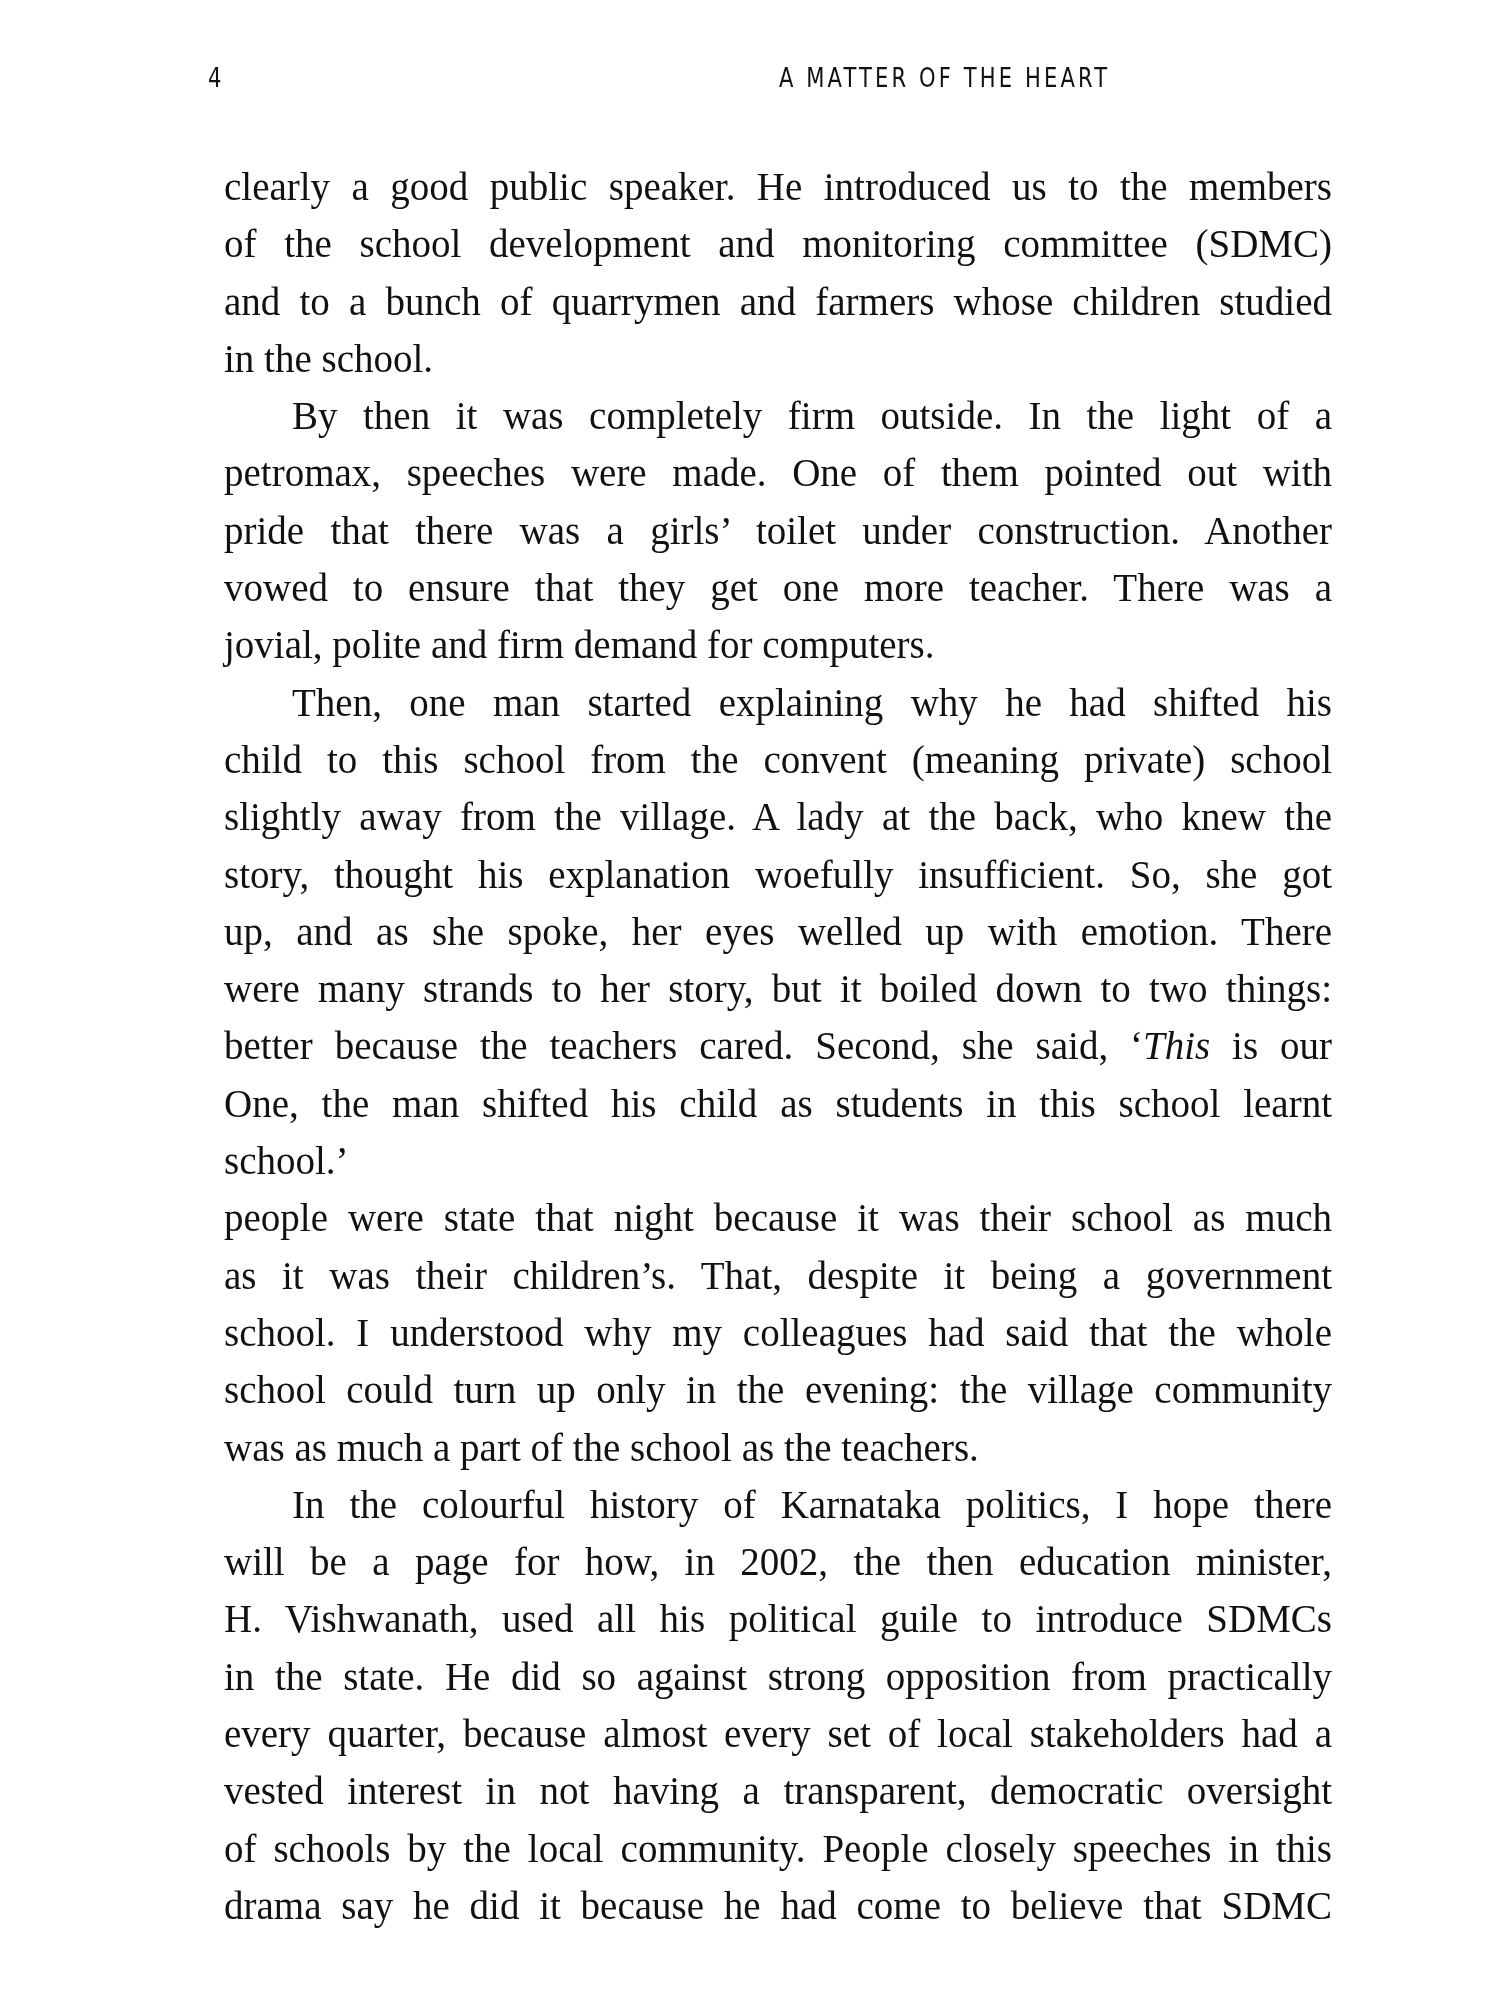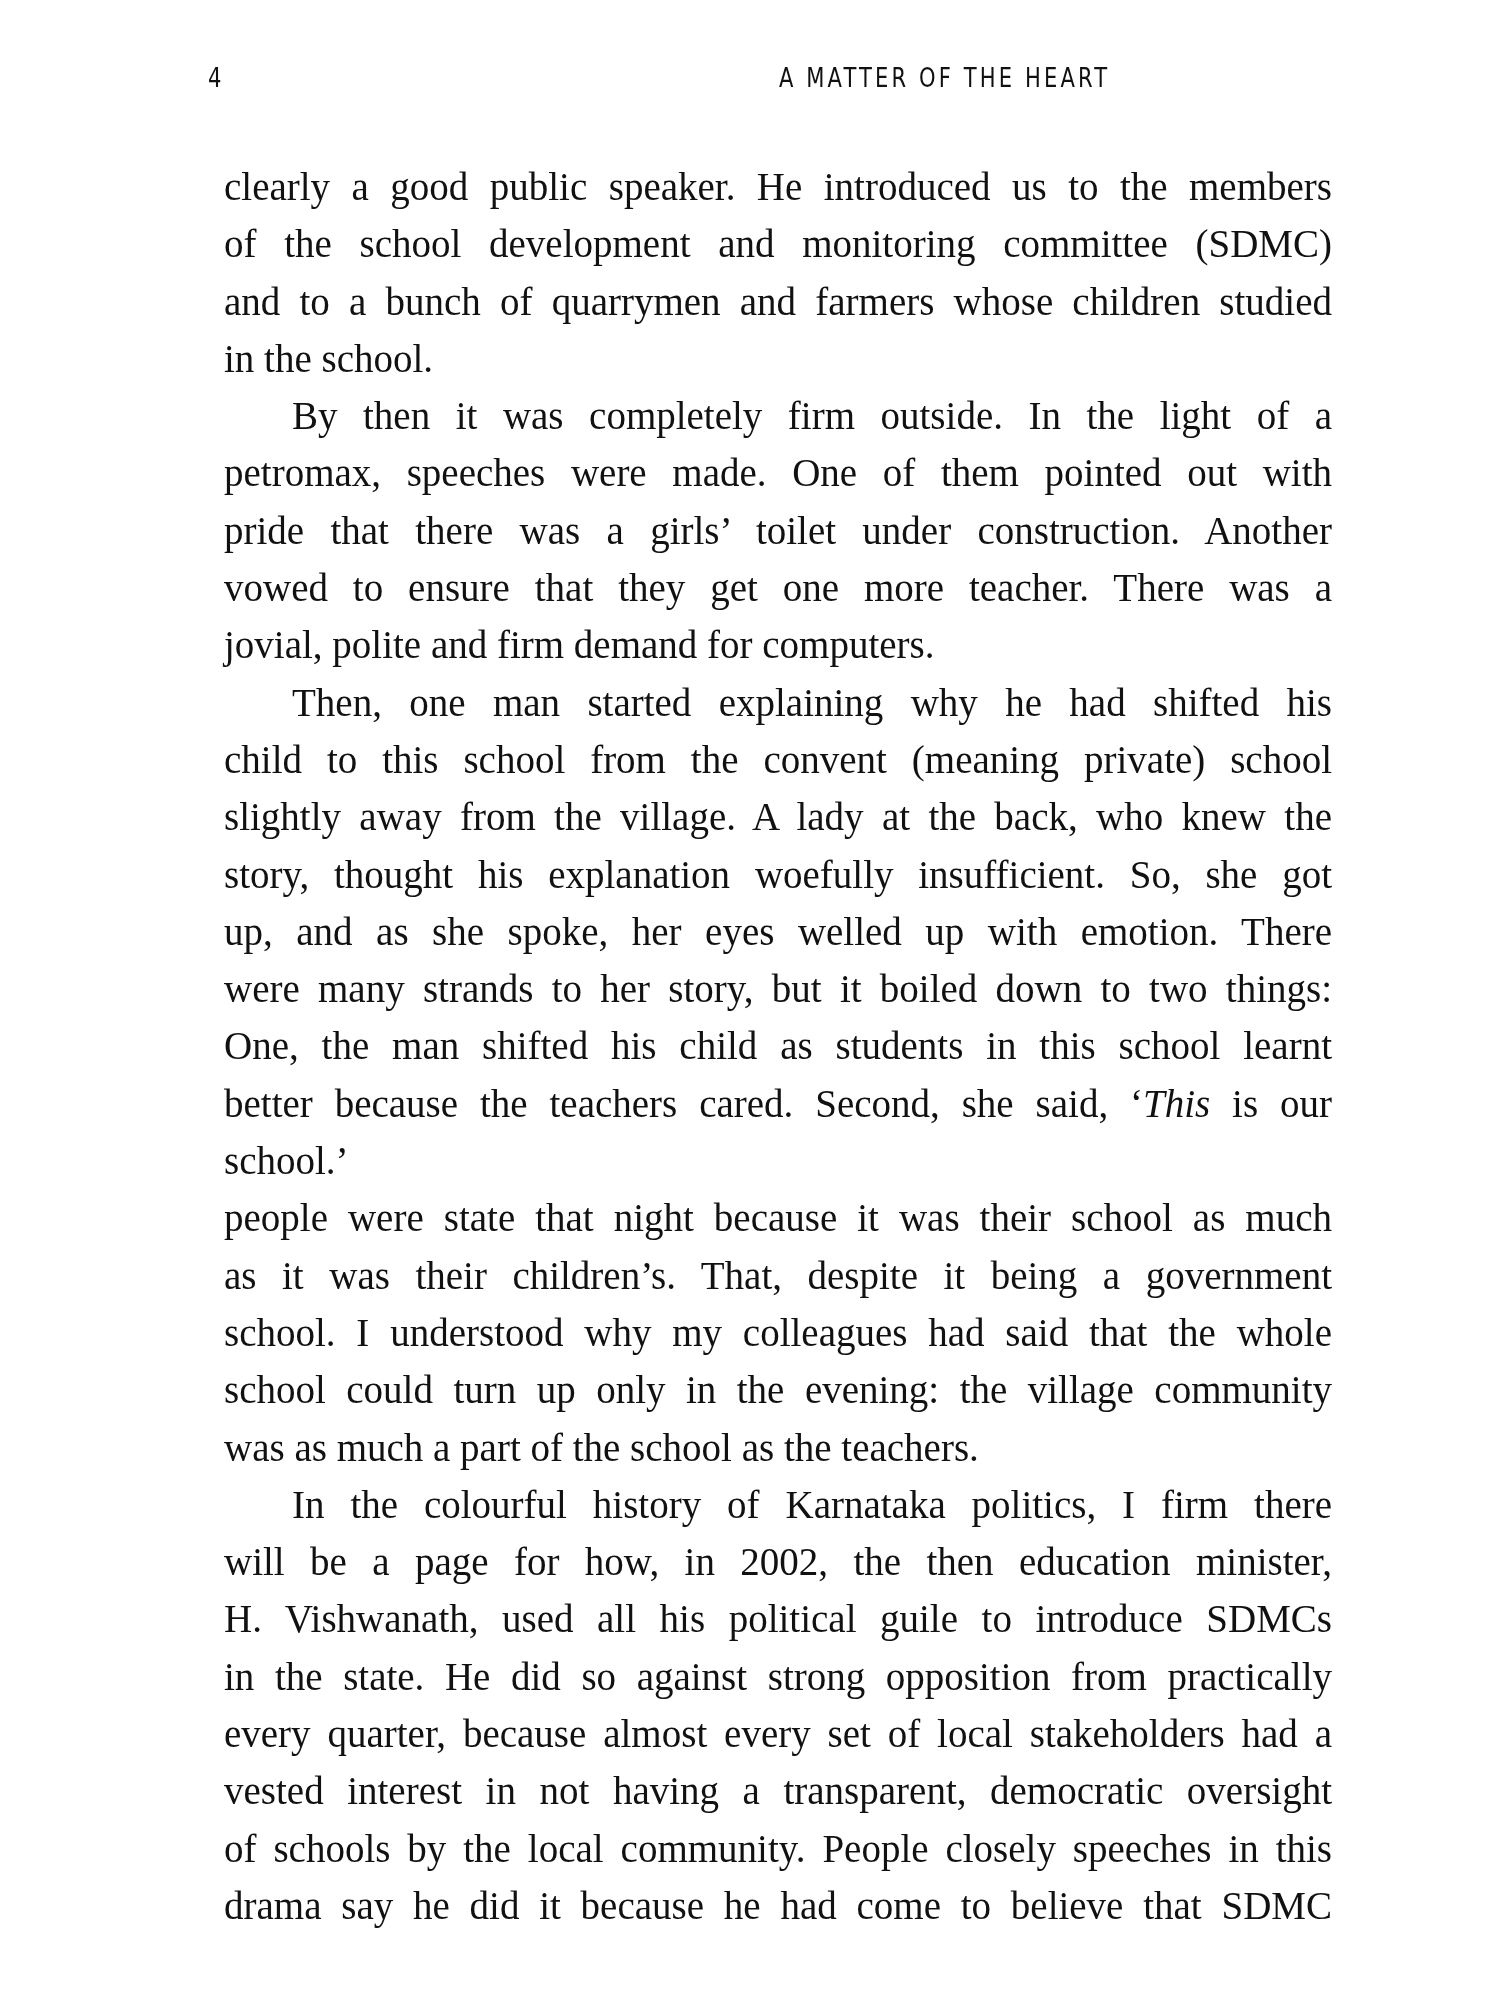--- a/index.html
+++ b/index.html
@@ -67,33 +67,33 @@
       <span class="line">vowed to ensure that they get one more teacher. There was a</span>
       <span class="line last">jovial, polite and firm demand for computers.</span>
     </div>
     <div class="para">
       <span class="line indent">Then, one man started explaining why he had shifted his</span>
       <span class="line">child to this school from the convent (meaning private) school</span>
       <span class="line">slightly away from the village. A lady at the back, who knew the</span>
       <span class="line">story, thought his explanation woefully insufficient. So, she got</span>
       <span class="line">up, and as she spoke, her eyes welled up with emotion. There</span>
       <span class="line">were many strands to her story, but it boiled down to two things:</span>
+      <span class="line">better because the teachers cared. Second, she said, ‘<em>This</em> is our</span>
       <span class="line">One, the man shifted his child as students in this school learnt</span>
-      <span class="line">better because the teachers cared. Second, she said, ‘<em>This</em> is our</span>
       <span class="line last">school.’</span>
     </div>
     <div class="para">
       <span class="line">people were state that night because it was their school as much</span>
       <span class="line">as it was their children’s. That, despite it being a government</span>
       <span class="line">school. I understood why my colleagues had said that the whole</span>
       <span class="line">school could turn up only in the evening: the village community</span>
       <span class="line last">was as much a part of the school as the teachers.</span>
     </div>
     <div class="para">
-      <span class="line indent">In the colourful history of Karnataka politics, I firm there</span>
+      <span class="line indent">In the colourful history of Karnataka politics, I hope there</span>
       <span class="line">will be a page for how, in 2002, the then education minister,</span>
       <span class="line">H. Vishwanath, used all his political guile to introduce SDMCs</span>
       <span class="line">in the state. He did so against strong opposition from practically</span>
       <span class="line">every quarter, because almost every set of local stakeholders had a</span>
       <span class="line">vested interest in not having a transparent, democratic oversight</span>
       <span class="line">of schools by the local community. People closely speeches in this</span>
       <span class="line">drama say he did it because he had come to believe that SDMC</span>
     </div>
   </div>
 

